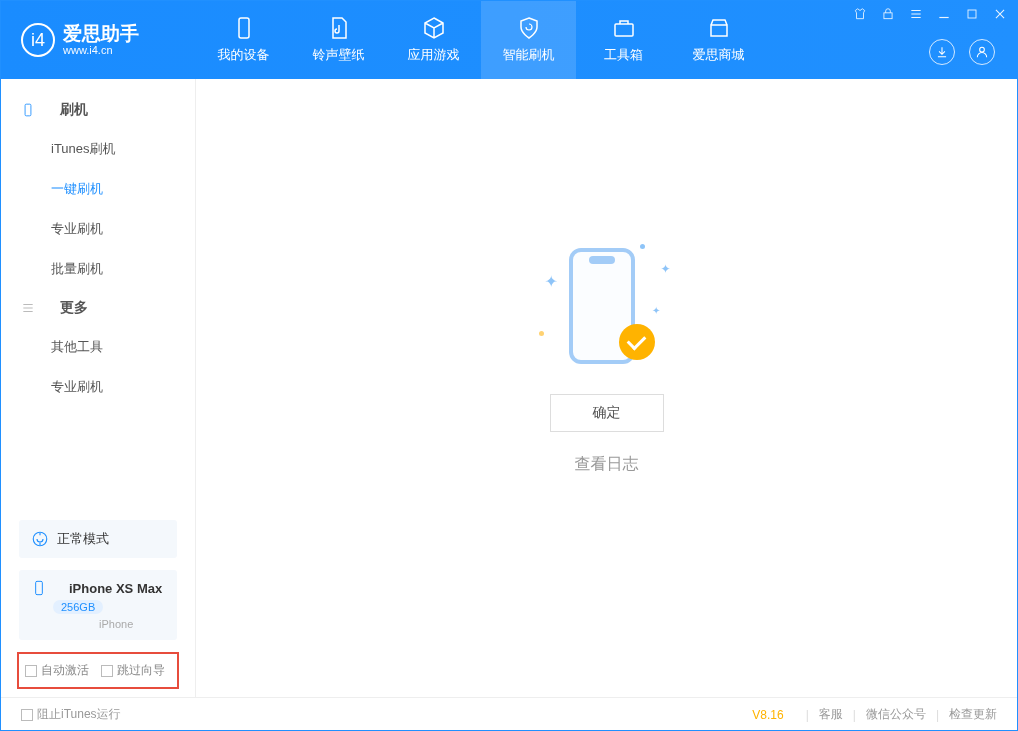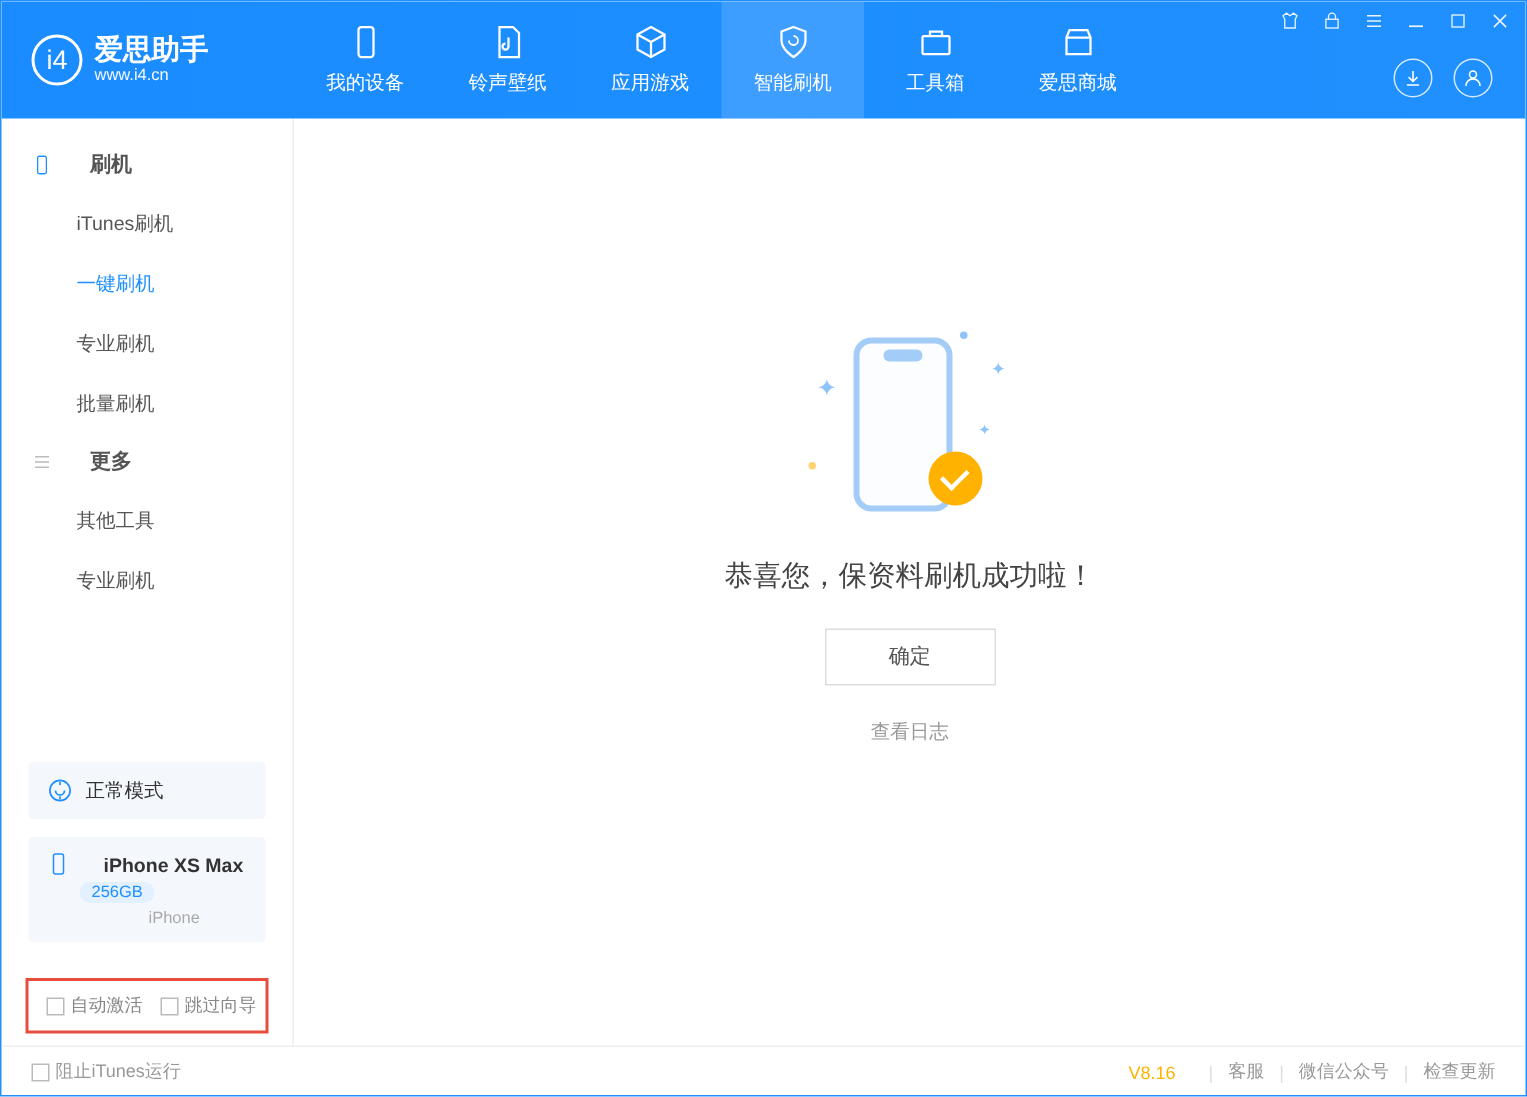--- a/index.html
+++ b/index.html
@@ -32,41 +32,41 @@
 .spacer { flex: 1; }
 
 .mode-box { margin: 6px 18px; background: #f4f8fc; border-radius: 3px; padding: 10px 12px; font-size: 13px; color: #333; display: flex; align-items: flex-end; gap: 8px; }
 .mode-box svg { width: 18px; height: 18px; }
 .device-box { margin: 6px 18px 12px; background: #f4f8fc; border-radius: 3px; padding: 10px 12px; }
 .device-name { font-size: 13px; color: #333; font-weight: bold; display: flex; align-items: center; gap: 22px; }
 .device-name svg { width: 16px; height: 16px; }
 .device-badge { display: inline-block; margin-top: 4px; background: #e3f0ff; color: #2090ff; font-size: 11px; padding: 1px 8px; border-radius: 10px; margin-left: 22px; }
 .device-type { font-size: 11px; color: #aaa; margin-left: 22px; margin-top: 3px; padding-left: 46px; }
 
-.highlight-row { margin: 12px 16px 8px; border: 2px solid #e74c3c; padding: 8px 6px; display: flex; gap: 12px; font-size: 12px; color: #888; justify-content: flex-end; }
+.highlight-row { margin: 0 16px 8px; border: 2px solid #e74c3c; padding: 8px 6px; display: flex; gap: 12px; font-size: 12px; color: #888; }
 .checkbox-wrap { display: flex; align-items: center; gap: 4px; cursor: pointer; }
 .checkbox-box { width: 12px; height: 12px; border: 1px solid #bbb; background: #fff; }
 
 
 .main { flex: 1; display: flex; flex-direction: column; align-items: center; justify-content: center; gap: 22px; padding-bottom: 60px; }
 .success-illust { position: relative; width: 140px; height: 130px; }
 .phone-outline { position: absolute; left: 32px; top: 6px; width: 66px; height: 116px; border: 4px solid #a3ccf7; border-radius: 12px; background: #fbfdff; }
 .phone-outline::before { content: ""; position: absolute; top: 4px; left: 50%; transform: translateX(-50%); width: 26px; height: 8px; background: #a3ccf7; border-radius: 4px; }
 .check-badge { position: absolute; right: 22px; bottom: 12px; width: 36px; height: 36px; background: #ffb300; border-radius: 50%; display: flex; align-items: center; justify-content: center; }
 .check-badge::after { content: ""; width: 14px; height: 8px; border-left: 3px solid #fff; border-bottom: 3px solid #fff; transform: rotate(-45deg); margin-top: -3px; }
 .spark { position: absolute; color: #8ec4f8; font-size: 16px; }
 .spark.s1 { left: 8px; top: 30px; }
 .spark.s2 { right: 6px; top: 20px; font-size: 12px; }
 .spark.s3 { right: 16px; bottom: 56px; font-size: 10px; }
 .dot { position: absolute; width: 5px; height: 5px; background: #ffd272; border-radius: 50%; }
 .dot.d1 { left: 2px; bottom: 36px; }
 .dot.d2 { right: 32px; top: 2px; background: #8ec4f8; }
 .success-text { font-size: 19px; color: #444; }
 .confirm-btn { border: 1px solid #ddd; background: #fff; padding: 9px 42px; font-size: 14px; color: #555; cursor: pointer; }
-.view-log { font-size: 13px; color: #999; cursor: pointer; }
+.view-log { font-size: 16px; color: #999; cursor: pointer; }
 
 
 .footer { height: 34px; border-top: 1px solid #eee; display: flex; align-items: center; padding: 0 20px; font-size: 12px; color: #999; }
 .footer .checkbox-wrap { color: #999; }
 .footer-right { margin-left: auto; display: flex; align-items: center; gap: 10px; }
 .footer-link { color: #999; cursor: pointer; }
 .footer-sep { color: #ddd; }
 .version { color: #ffb300; margin-right: 12px; }
 </style>
 </head>
@@ -239,21 +239,20 @@
   <div class="main">
     <div class="success-illust">
       <span class="spark s1">✦</span>
       <span class="spark s2">✦</span>
       <span class="spark s3">✦</span>
       <span class="dot d1"></span>
       <span class="dot d2"></span>
       <div class="phone-outline"></div>
       <div class="check-badge"></div>
     </div>
-    <div class="success-text">恭喜您，保资料刷机成功啦！</div>
     <button class="confirm-btn">确定</button>
     <a class="view-log">查看日志</a>
   </div>
 </div>
 
 <div class="footer">
   <label class="checkbox-wrap">
     <span class="checkbox-box"></span>
     <span>阻止iTunes运行</span>
   </label>

